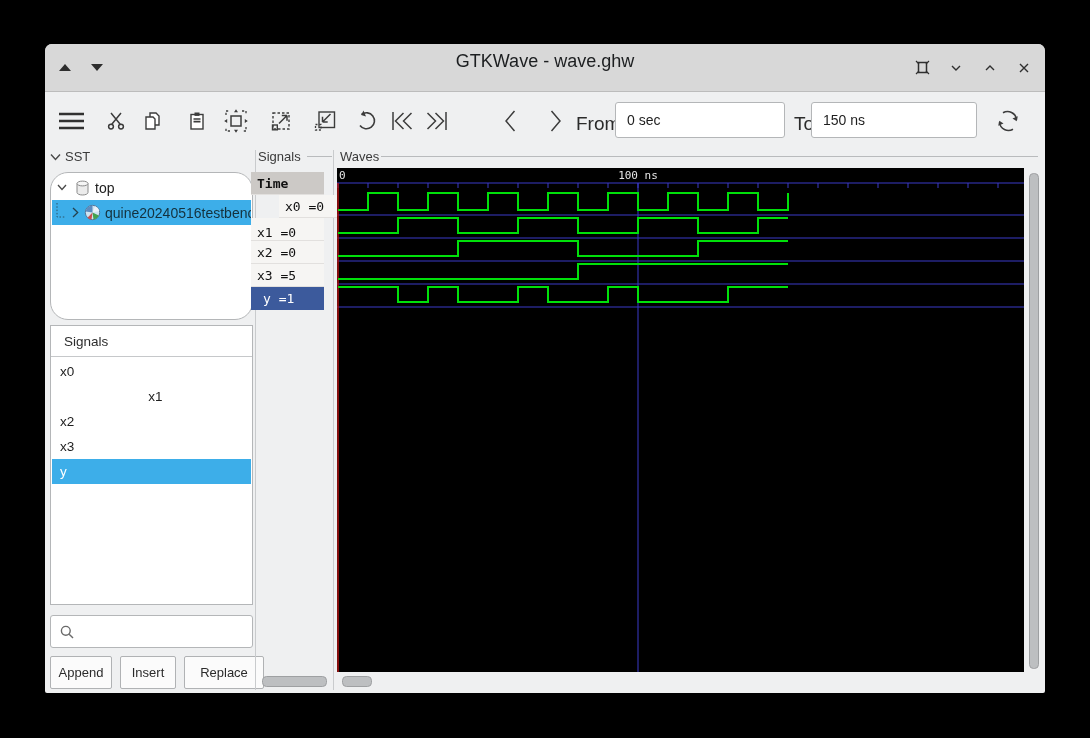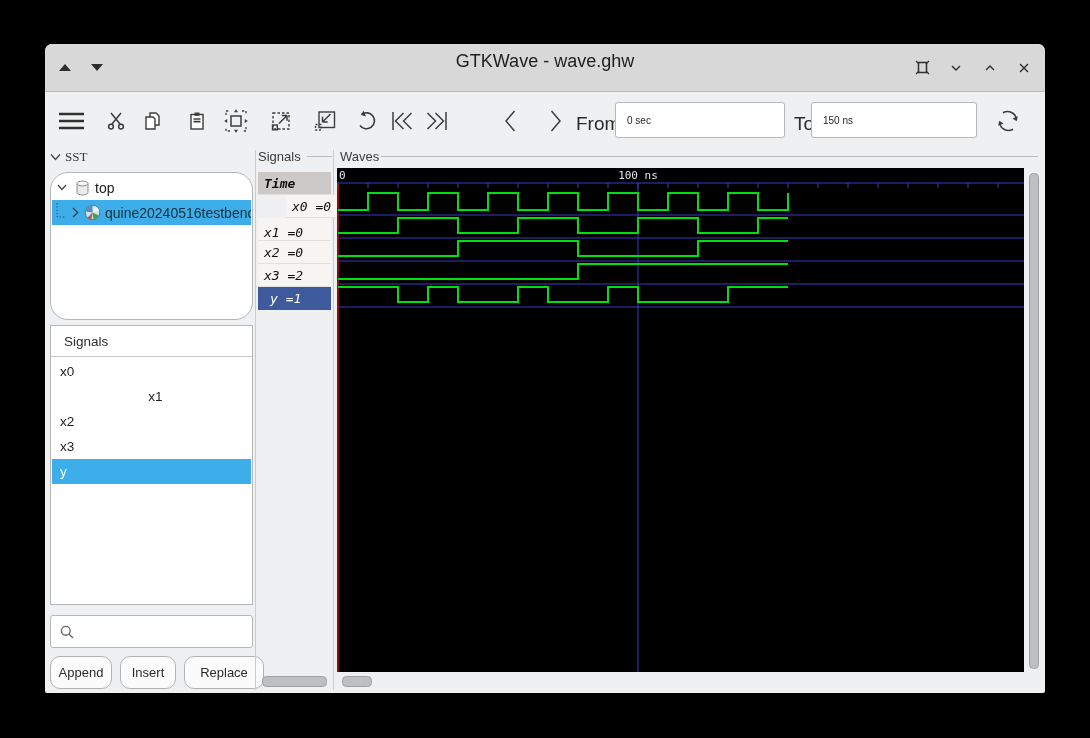--- a/index.html
+++ b/index.html
@@ -18,21 +18,21 @@
   .tri.down{border-top:7px solid #2d2d2d;}
   .tb-right{position:absolute;right:12px;top:0;height:47px;display:flex;align-items:center;gap:16px;}
   .winbtn{width:18px;height:18px;display:flex;align-items:center;justify-content:center;}
   
   .toolbar{position:absolute;left:0;top:48px;width:100%;height:54px;background:#eff0f1;}
   .tb-icon{position:absolute;top:58px;width:38px;height:38px;display:flex;align-items:center;
     justify-content:center;background:transparent;border:0;padding:0;}
   .tb-icon svg{display:block;}
   .io-label{position:absolute;top:69px;font-size:19px;color:#2b2b2b;}
   .entry{position:absolute;top:58px;height:36px;background:#fff;border:1px solid #b4b6b8;
-    border-radius:3px;font-size:10px;color:#1e1e1e;padding:0 11px;box-sizing:border-box;
+    border-radius:3px;font-size:14px;color:#1e1e1e;padding:0 11px;box-sizing:border-box;
     font-family:"Liberation Sans",sans-serif;}
   
   .frame-label{position:absolute;font-size:13px;color:#3a3a3a;}
   .frame-line{position:absolute;height:1px;background:#b9bbbd;}
   .vdiv{position:absolute;width:1px;background:#c9cbcd;}
   .box{position:absolute;background:#fff;border:1px solid #b4b6b8;box-sizing:border-box;overflow:hidden;}
   
   .tree-row{position:absolute;left:1px;right:1px;height:25px;display:flex;align-items:center;
     font-size:14px;color:#202020;white-space:nowrap;overflow:hidden;}
   .tree-row.selected{background:#3daee9;color:#14313d;}
@@ -41,23 +41,23 @@
   .list-header{position:absolute;left:0;top:0;right:0;height:30px;border-bottom:1px solid #c6c8ca;
     display:flex;align-items:center;padding-left:13px;font-size:13.5px;color:#2d2d2d;background:#fff;}
   .list-item{position:absolute;left:1px;right:1px;height:25px;display:flex;align-items:center;
     padding-left:8px;font-size:13.5px;color:#1e1e1e;}
   .list-item.selected{background:#3daee9;color:#fff;}
   
   .search{position:absolute;background:#fff;border:1px solid #b4b6b8;border-radius:3px;
     box-sizing:border-box;display:flex;align-items:center;padding-left:8px;}
   
   .pushbtn{position:absolute;height:33px;background:#fbfbfb;border:1px solid #b0b2b4;
-    border-radius:10px;font-size:13px;color:#2b2b2b;font-family:"Liberation Sans",sans-serif;}
-  
-  .name-col{position:absolute;left:213px;top:128px;width:73px;height:139px;font-style:italic;}
+    border-radius:2px;font-size:13px;color:#2b2b2b;font-family:"Liberation Sans",sans-serif;}
+  
+  .name-col{position:absolute;left:206px;top:128px;width:73px;height:139px;}
   .name-row{position:absolute;left:0;width:73px;height:23px;background:#f6f5f3;
     border-bottom:1px solid #e2e0de;display:flex;align-items:center;padding-left:6px;
     box-sizing:border-box;font-family:"DejaVu Sans Mono",monospace;font-size:13px;color:#111;}
   .name-row.time{background:#ccc9c6;font-weight:bold;}
   .name-row.selected{background:#3c5a9c;color:#fff;border-bottom:1px solid #3c5a9c;}
   
   .sb{position:absolute;background:#bdbfc1;border:1px solid #9ea0a2;border-radius:4.5px;}
   #wave-svg{position:absolute;left:292px;top:124px;background:#000;}
 </style>
 </head>
@@ -179,21 +179,21 @@
   <input class="entry" style="left: 766px; width: 166px;" value="150 ns">
   <button class="tb-icon" style="left:944px;">
     <svg width="26" height="26" viewBox="0 0 26 26">
       <path d="M8,4.8 A9,9 0 0 1 21.5,11.5" fill="none" stroke="#3c3c3c" stroke-width="1.6"></path>
       <path d="M18,21.2 A9,9 0 0 1 4.5,14.5" fill="none" stroke="#3c3c3c" stroke-width="1.6"></path>
       <path d="M22.8,8.2 L21.7,13.2 L17.5,10.5 Z" fill="#3c3c3c"></path>
       <path d="M3.2,17.8 L4.3,12.8 L8.5,15.5 Z" fill="#3c3c3c"></path>
     </svg>
   </button>
 
-  <div class="frame-label" style="left:5px;top:105px;display:flex;align-items:center;gap:4px;font-family:Liberation Serif, serif;">
+  <div class="frame-label" style="left:5px;top:105px;display:flex;align-items:center;gap:4px;">
     <svg width="11" height="8" viewBox="0 0 11 8">
       <path d="M1,1.5 L5.5,6.5 L10,1.5" fill="none" stroke="#4a4a4a" stroke-width="1.4"></path>
     </svg>
     <span>SST</span>
   </div>
 
   <div class="box" style="left:5px;top:128px;width:203px;height:148px;border-radius:18px;">
     <div class="tree-row" style="top:2px;">
       <span class="tw" style="width:20px;">
         <svg width="10" height="7" viewBox="0 0 10 7">
@@ -277,21 +277,21 @@
     <div class="name-row" style="top:23px;margin-left:28px;">
         <span>x0 =0</span>
       </div>
     <div class="name-row" style="top:46px;align-items:flex-end;">
         <span>x1 =0</span>
       </div>
     <div class="name-row" style="top:69px;">
         <span>x2 =0</span>
       </div>
     <div class="name-row" style="top:92px;">
-        <span>x3 =2</span>
+        <span>x3 =5</span>
       </div>
     <div class="name-row selected" style="top:115px;padding-left:12px;">
         <span>y =1</span>
       </div>
   </div>
 
   <span class="frame-label" style="left:295px;top:105px;">Waves</span>
   <div class="frame-line" style="left:336px;top:112px;width:657px;"></div>
 
   <svg id="wave-svg" width="687" height="504">

